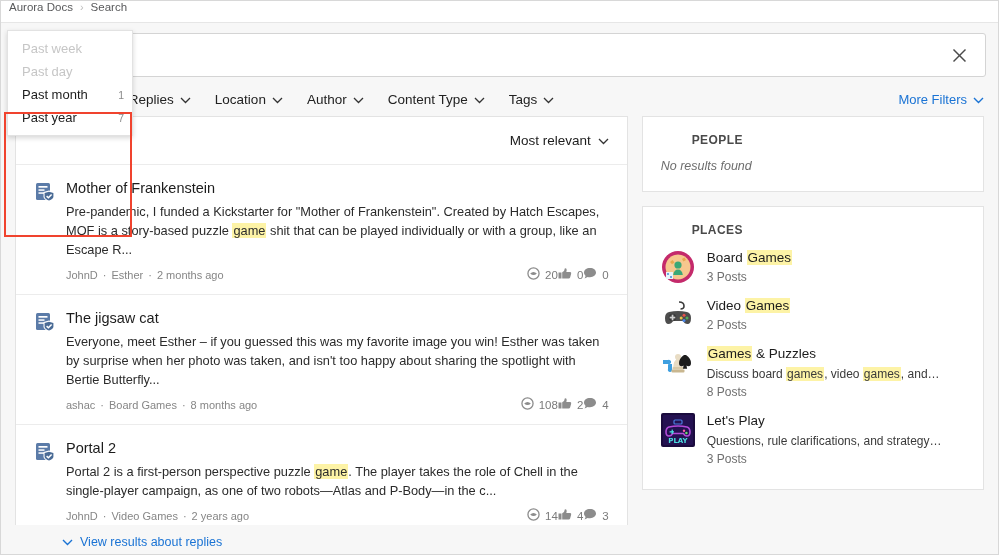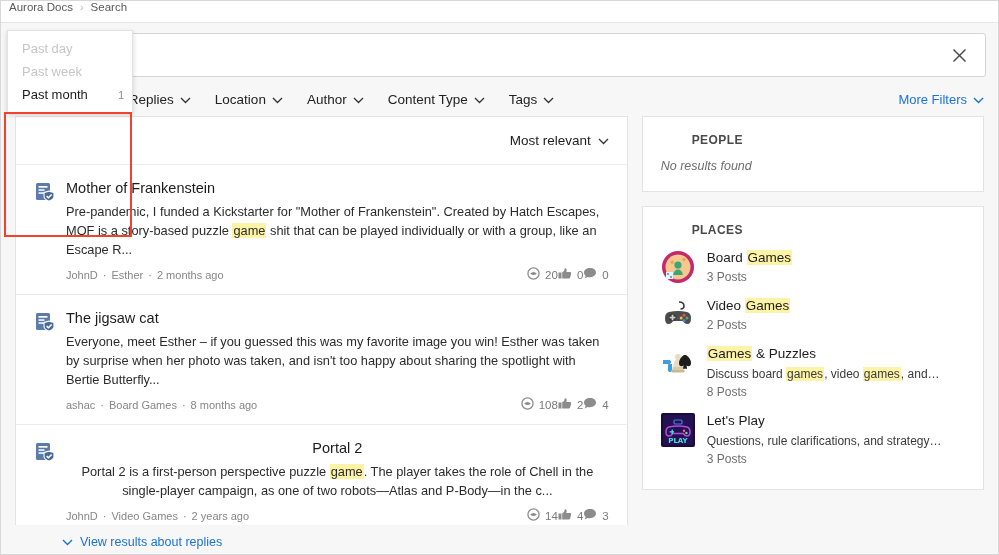--- a/index.html
+++ b/index.html
@@ -316,30 +316,34 @@
       <span class="chev">
         <svg width="11" height="7" viewBox="0 0 11 7">
             <polyline points="1,1 5.5,5.5 10,1" fill="none" stroke="#1a73d4" stroke-width="1.4"></polyline>
           </svg>
       </span>
     </div>
   </div>
 
   <div class="dropdown">
     <div class="dd-item disabled">
+      <span class="dd-label">Past week</span>
+      <span class="dd-count"></span>
+    </div>
+    <div class="dd-item disabled">
       <span class="dd-label">Past day</span>
-      <span class="dd-count"></span>
-    </div>
-    <div class="dd-item disabled">
-      <span class="dd-label">Past week</span>
       <span class="dd-count"></span>
     </div>
     <div class="dd-item">
       <span class="dd-label">Past month</span>
       <span class="dd-count">1</span>
+    </div>
+    <div class="dd-item">
+      <span class="dd-label">Past year</span>
+      <span class="dd-count">7</span>
     </div>
   </div>
 
   <div class="annot"></div>
 
   <div class="columns">
 
     <div class="results-col">
       <div class="sortrow">
         <div class="sort-btn">
@@ -439,21 +443,21 @@
                 <span><svg width="14" height="13" viewBox="0 0 14 13">
                       <path d="M7 1 C10.6 1 13 3 13 5.6 C13 8.2 10.6 10.2 7 10.2 C6.1 10.2 5.3 10.1 4.6 9.9 L1.6 11.4 L2.6 8.9 C1.6 8 1 6.9 1 5.6 C1 3 3.4 1 7 1 Z" fill="#8c8c8c"></path>
                     </svg></span>
                 <span>4</span>
               </span>
             </span>
           </div>
         </div>
       </div>
 
-      <div class="result" style="border-bottom:none;padding-bottom:4px;text-align:center;">
+      <div class="result" style="border-bottom:none;padding-bottom:4px;">
         <span class="doc-icon">
           <svg width="22" height="22" viewBox="0 0 22 22">
             <rect x="2" y="2" width="14" height="17" rx="1.5" fill="#5b7ba8"></rect>
             <rect x="4.5" y="5" width="9" height="1.7" fill="#ffffff"></rect>
             <rect x="4.5" y="8.3" width="6" height="1.5" fill="#ffffff"></rect>
             <rect x="4.5" y="11.3" width="6" height="1.5" fill="#ffffff"></rect>
             <path d="M15 9.5 L20.5 11 L20.5 15.5 Q20.5 18.7 15 20.5 Q9.5 18.7 9.5 15.5 L9.5 11 Z" fill="#ffffff"></path>
             <path d="M15 10.8 L19.4 12 L19.4 15.5 Q19.4 18 15 19.4 Q10.6 18 10.6 15.5 L10.6 12 Z" fill="#4a6b96"></path>
             <polyline points="12.6,15.1 14.4,16.8 17.6,13.4" fill="none" stroke="#ffffff" stroke-width="1.5"></polyline>
           </svg>

